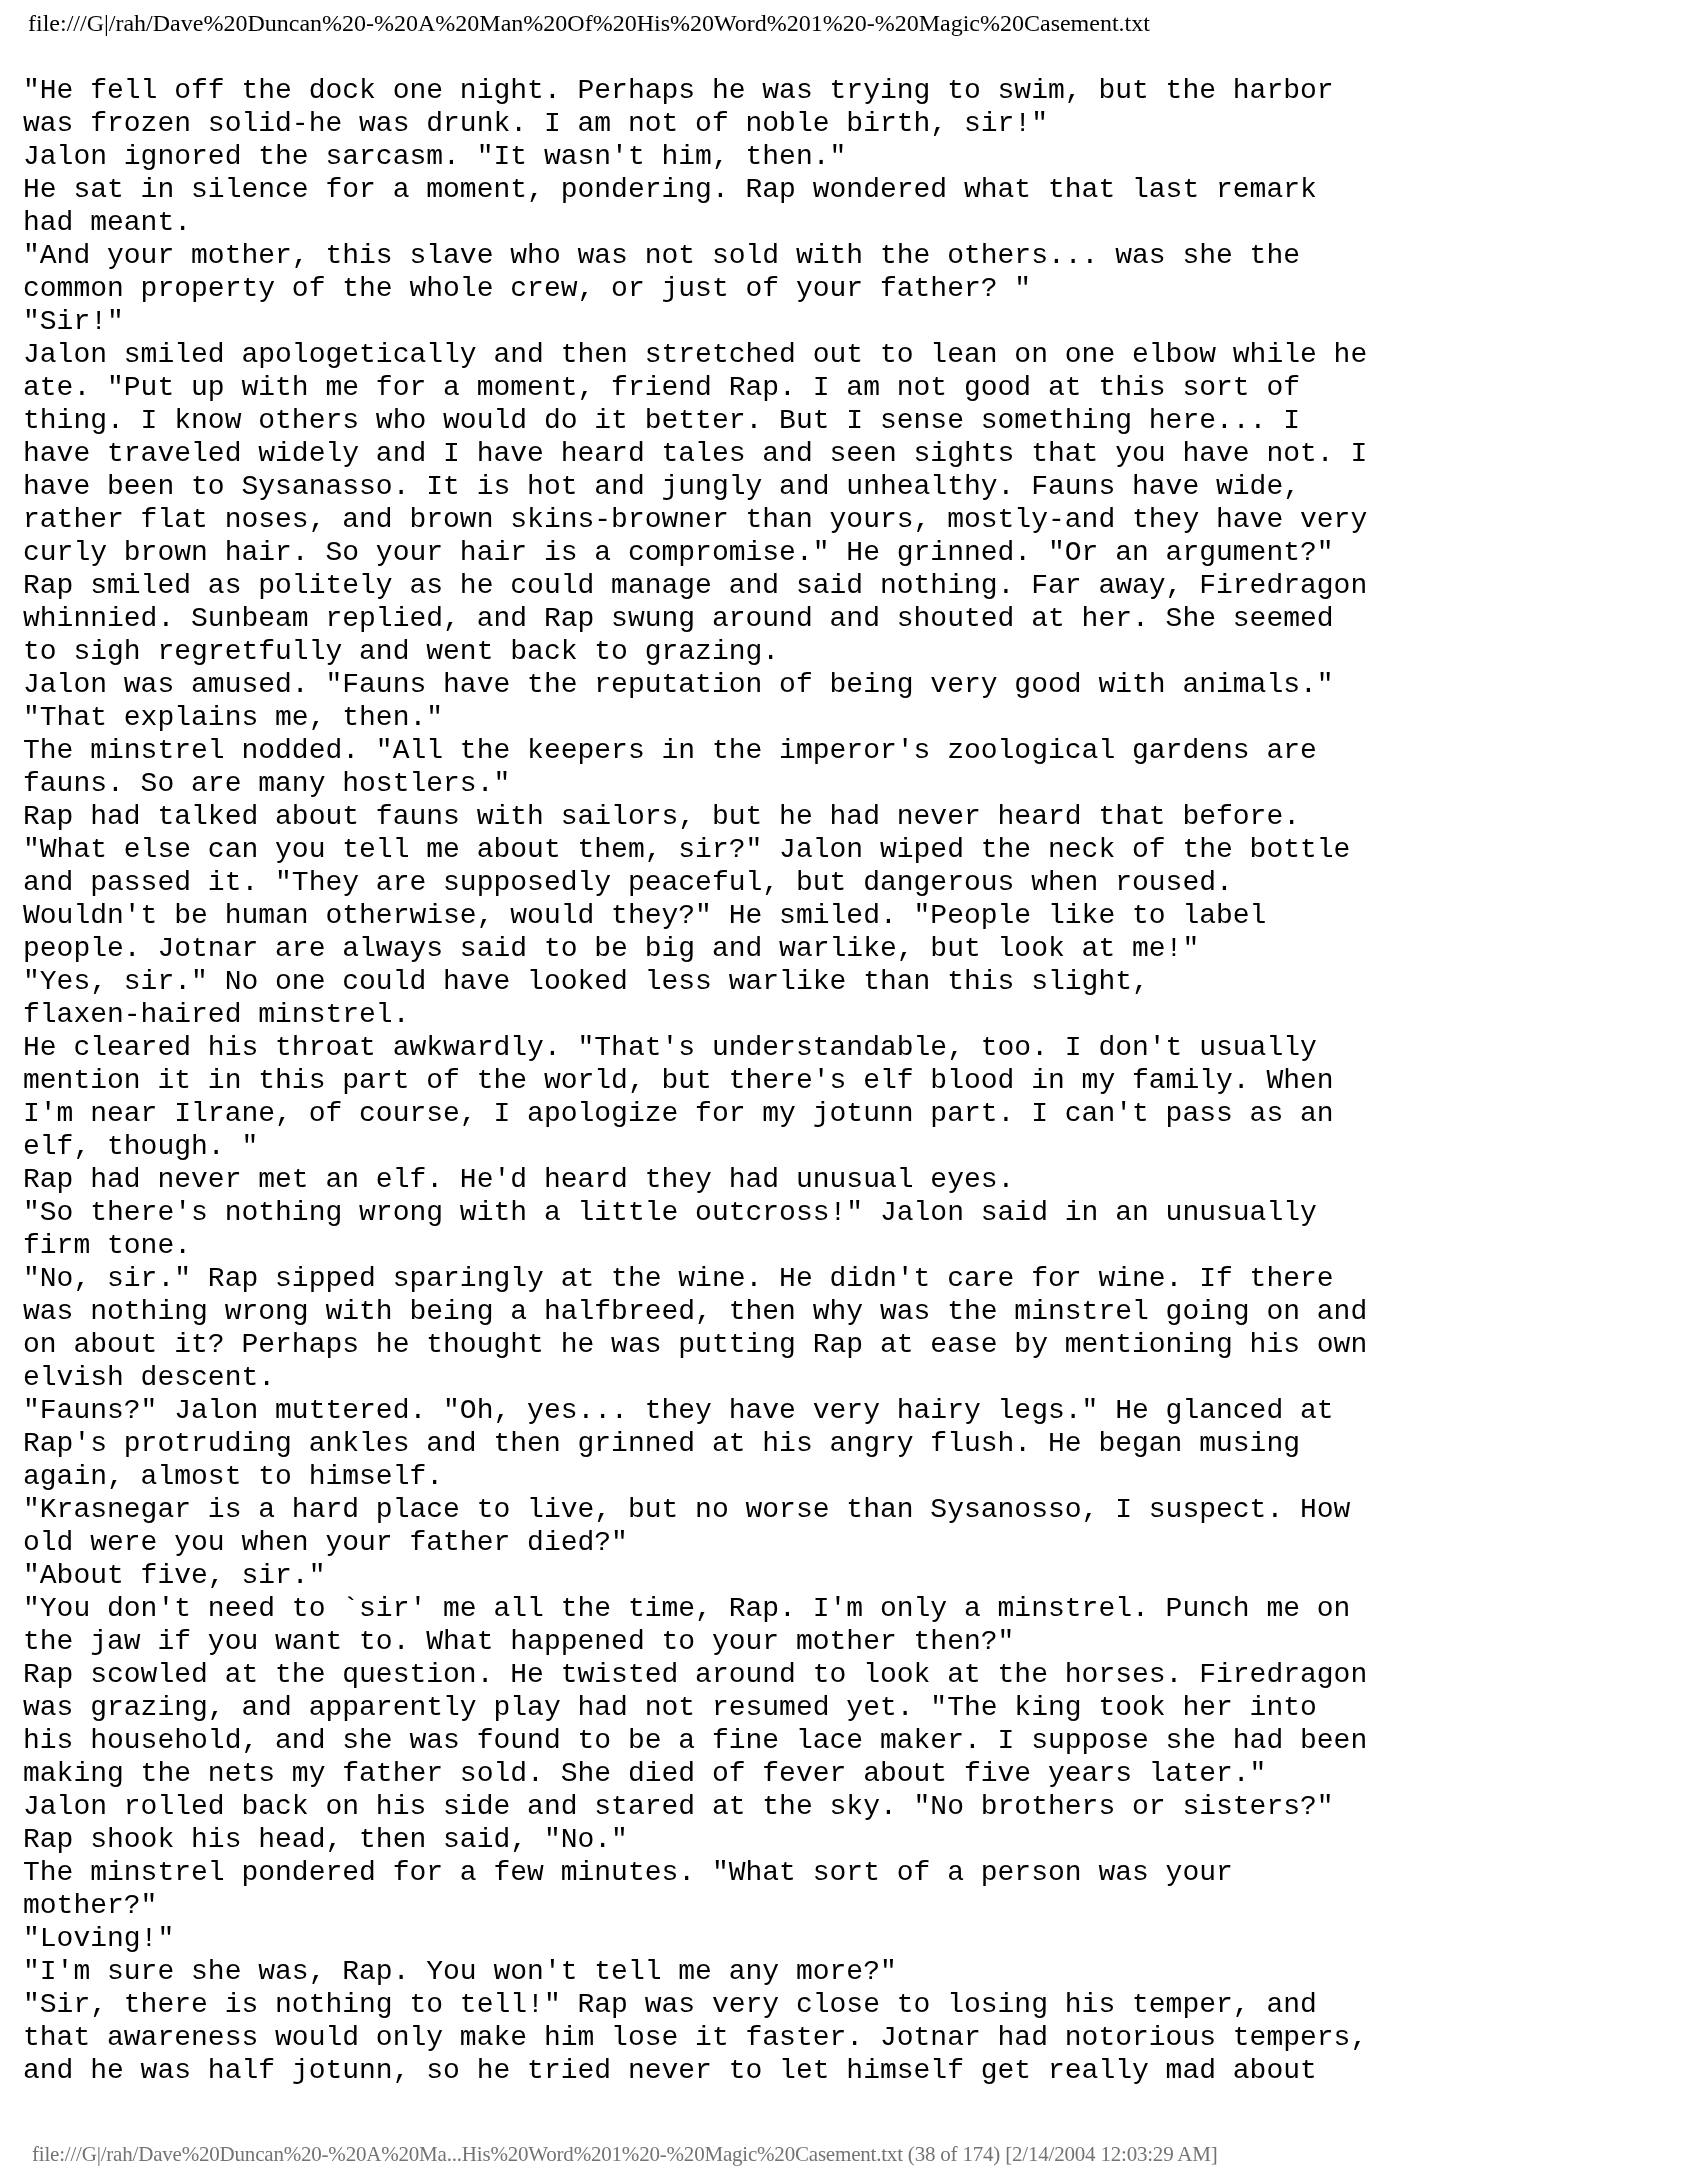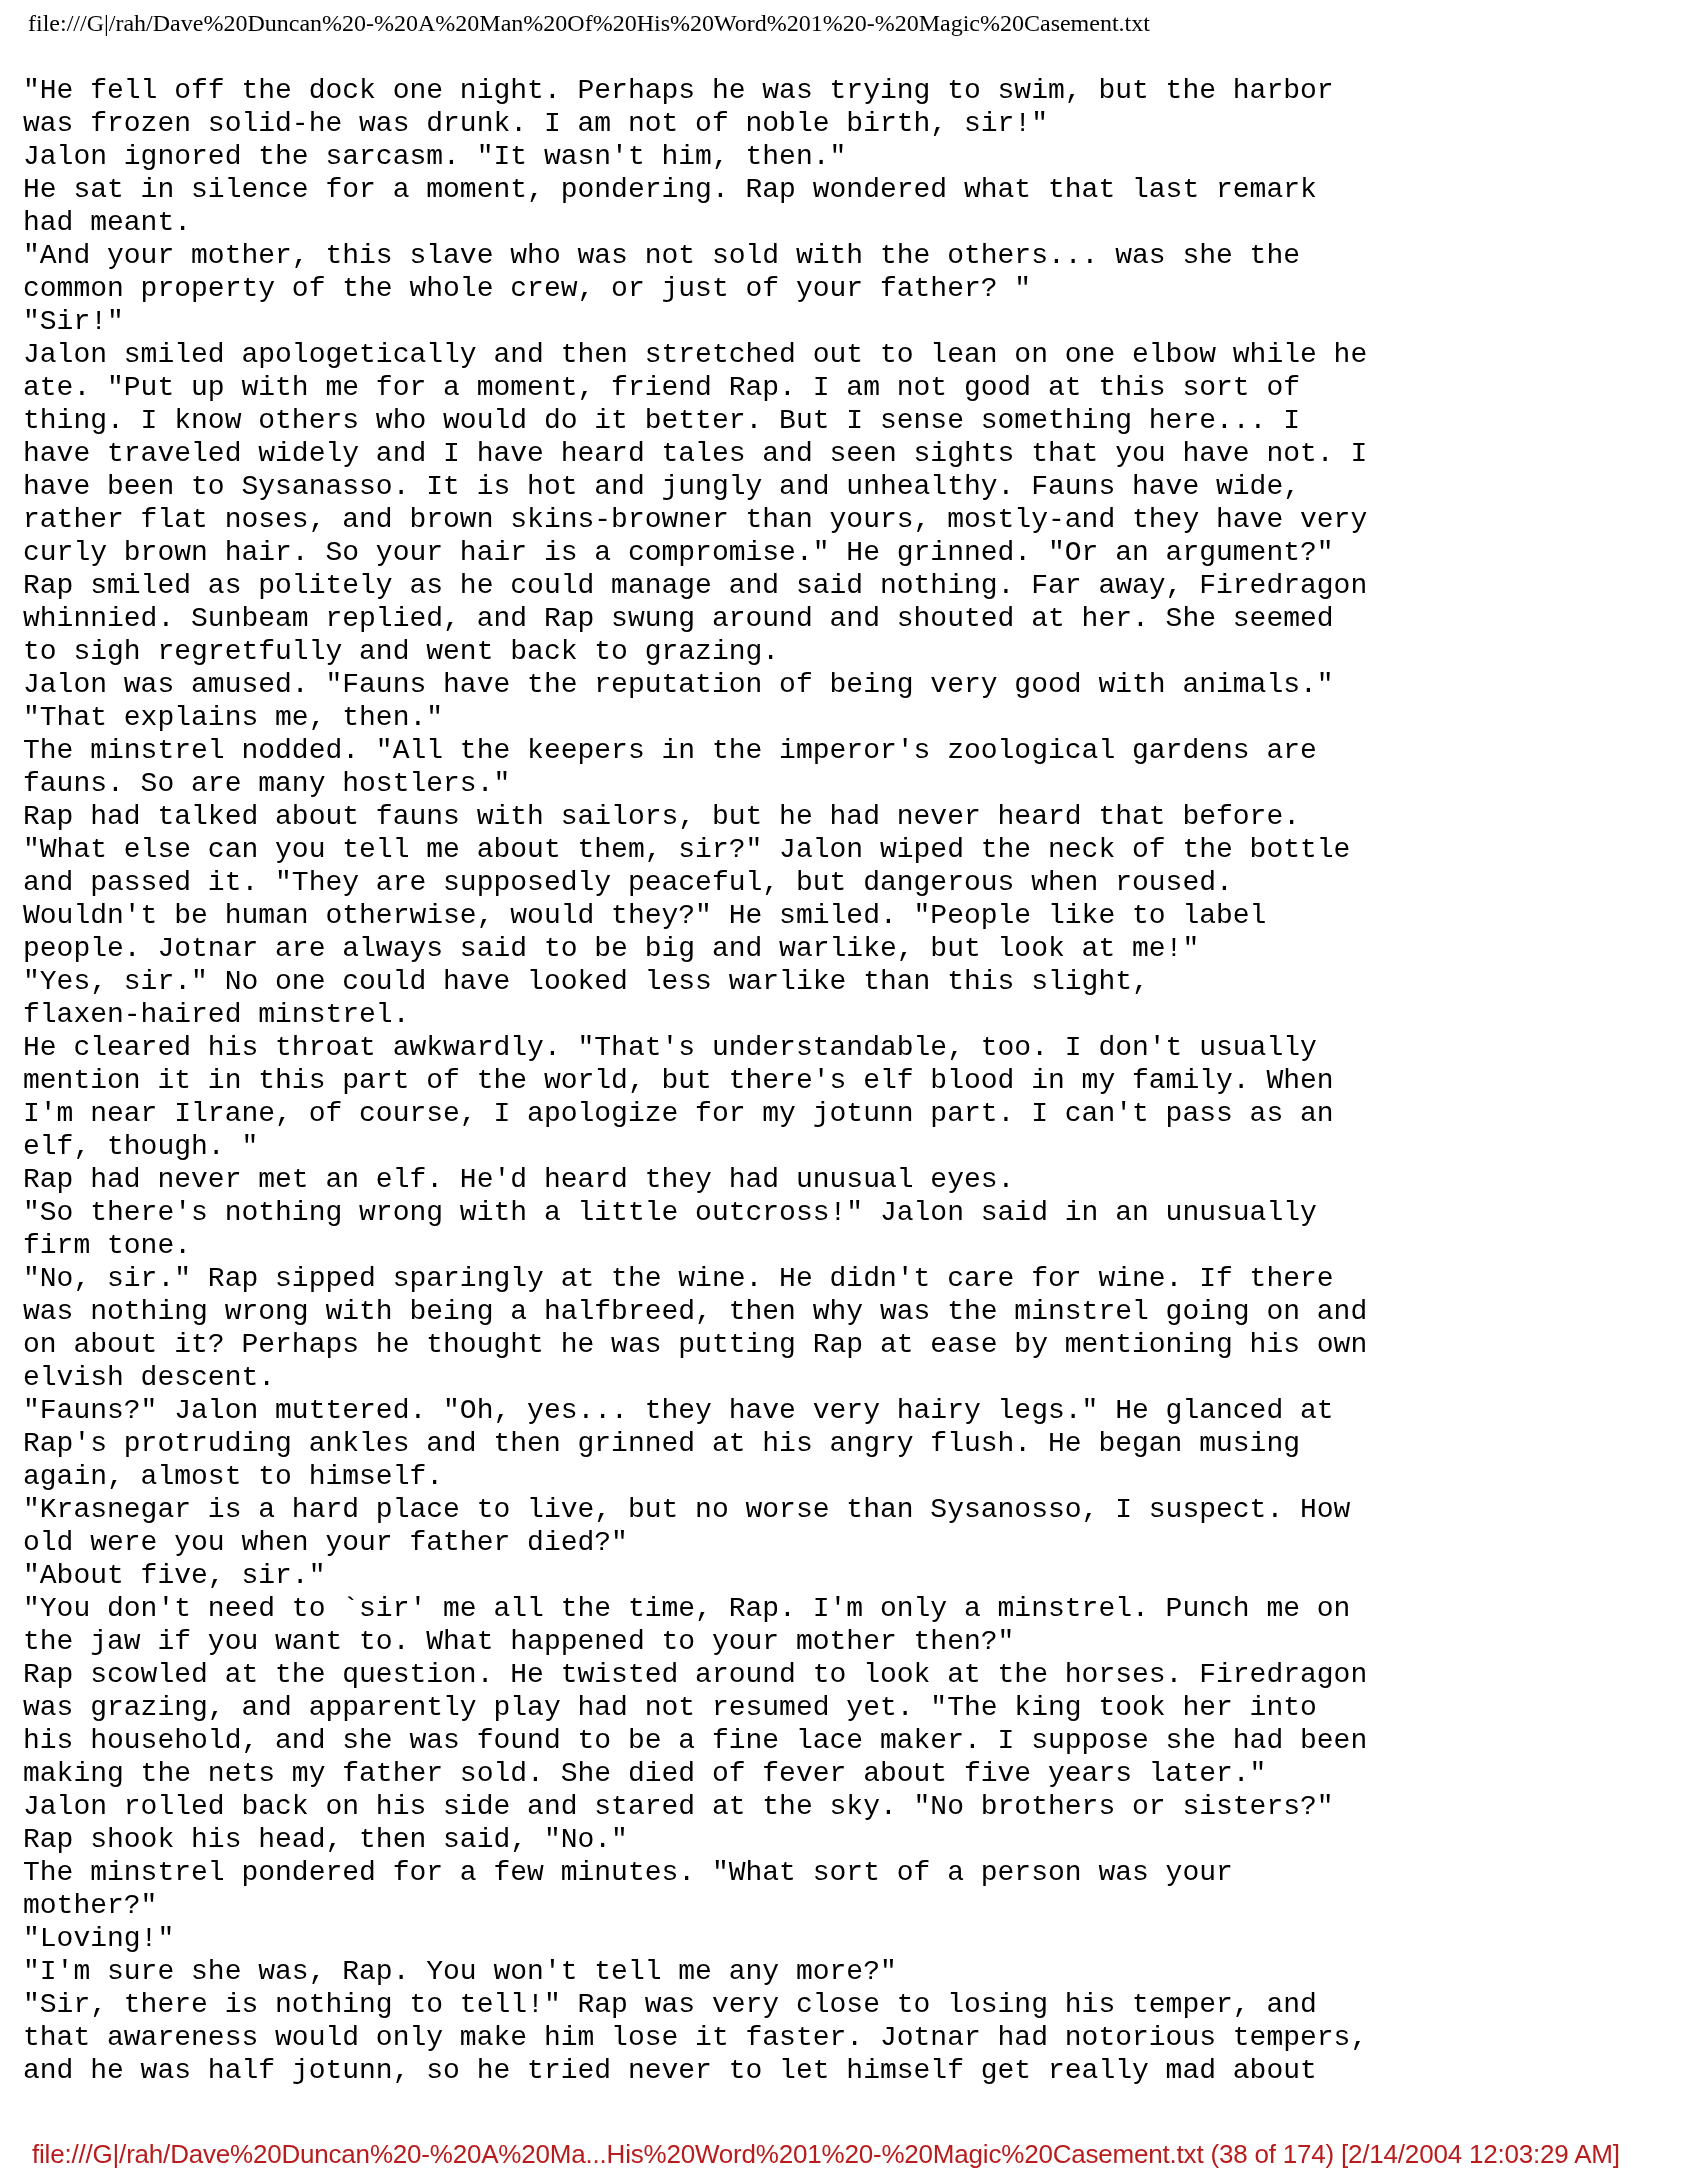--- a/index.html
+++ b/index.html
@@ -35,25 +35,25 @@
     font-family: "Liberation Mono", monospace;
     font-size: 28px;
     line-height: 33px;
     color: #000000;
     white-space: pre;
   }
   .footer-info {
     position: absolute;
     left: 32px;
     top: 2142px;
-    font-family: Liberation Sans, sans-serif;
-    font-size: 26px;
+    font-family: Liberation Serif, serif;
+    font-size: 21px;
     line-height: 24px;
     letter-spacing: -0.2px;
-    color: #b91c1c;
+    color: #737373;
     white-space: nowrap;
   }
 </style>
 </head>
 <body>
 
 <div class="page">
   <div class="header-url">file:///G|/rah/Dave%20Duncan%20-%20A%20Man%20Of%20His%20Word%201%20-%20Magic%20Casement.txt</div>
 
   <pre class="body-text">"He fell off the dock one night. Perhaps he was trying to swim, but the harbor

